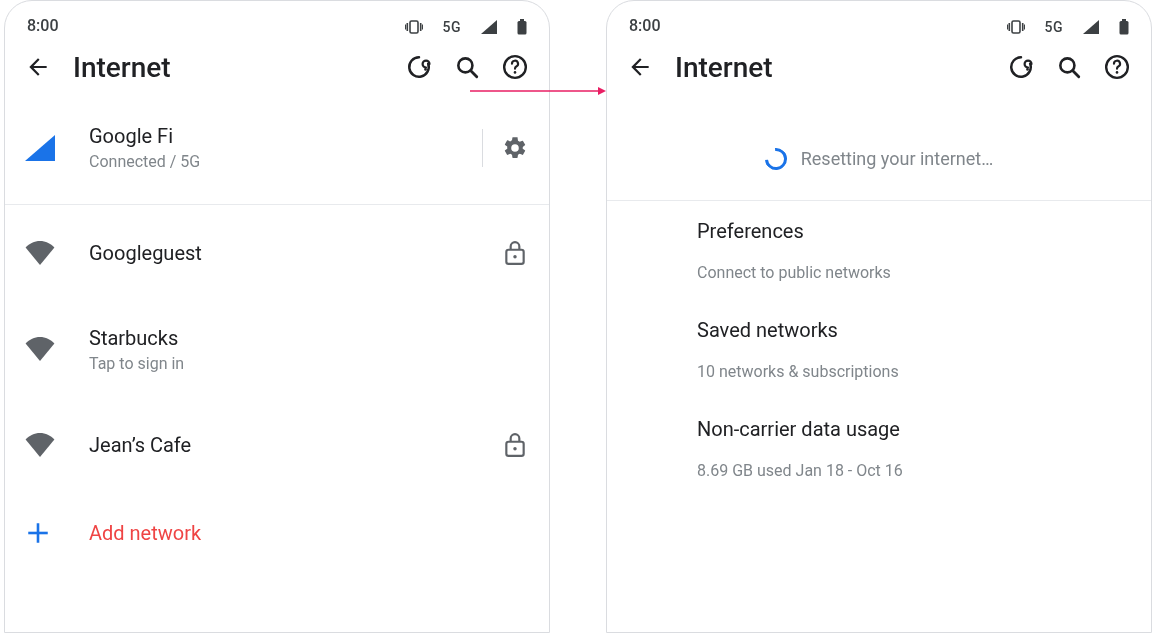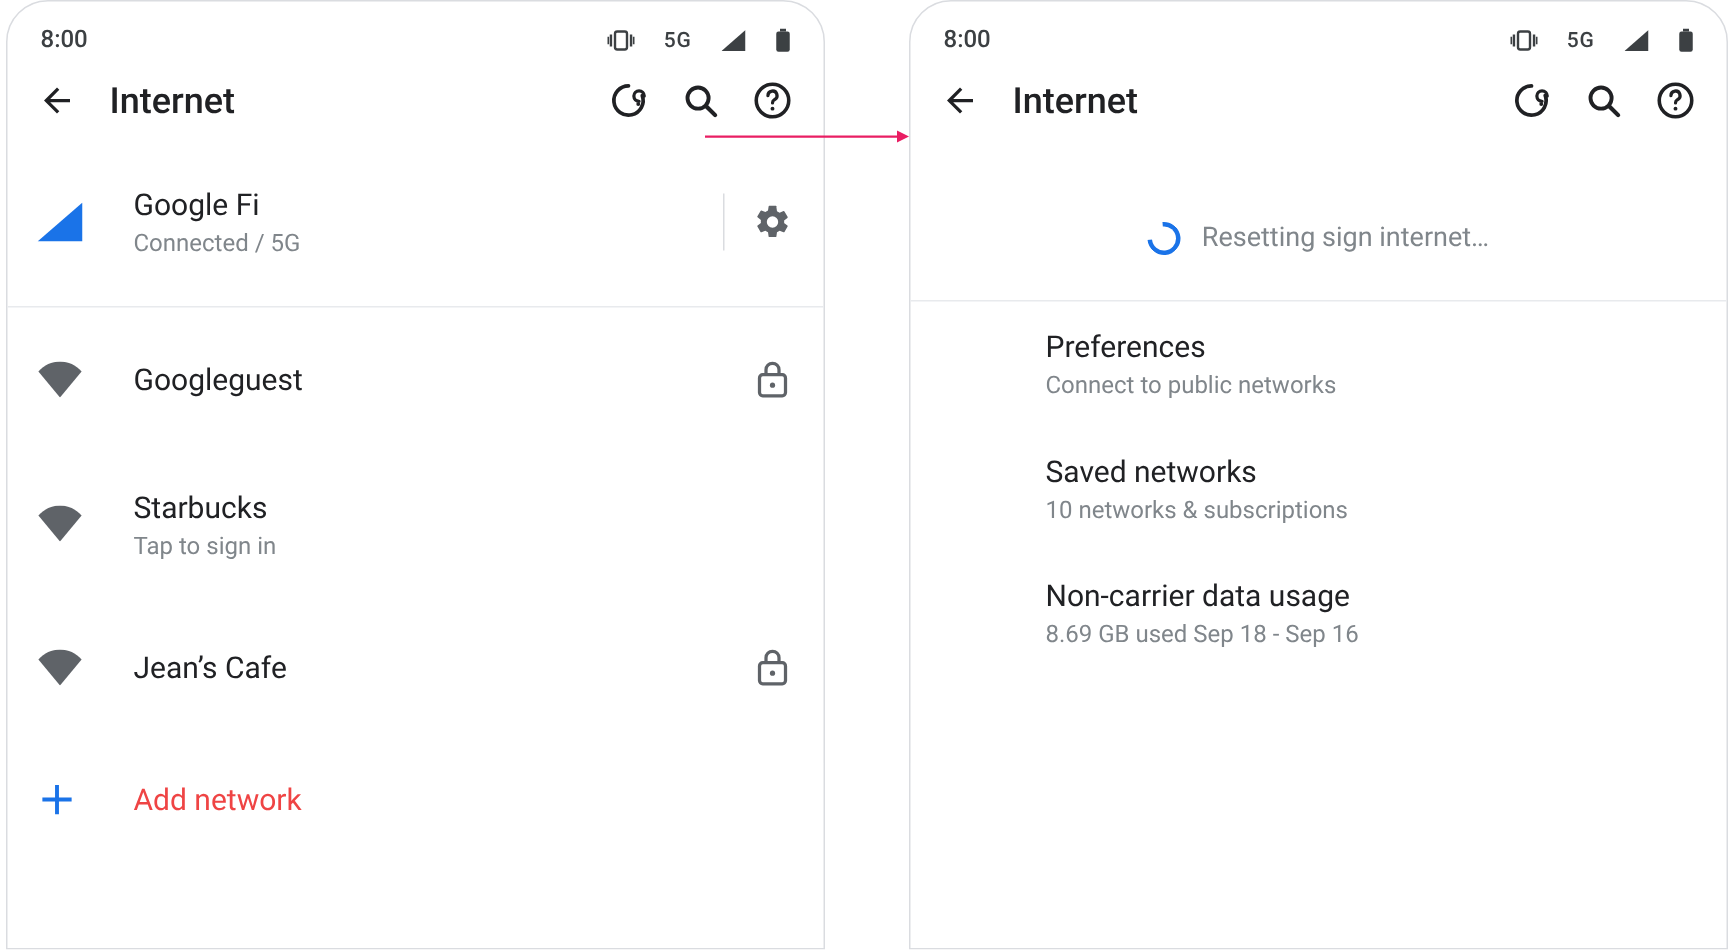--- a/index.html
+++ b/index.html
@@ -56,21 +56,21 @@
     align-items: center;
     padding: 0 20px 0 20px;
   }
   .appbar .back {
     width: 44px;
     display: flex;
     align-items: center;
     justify-content: flex-start;
   }
   .appbar .title {
-    font-size: 24px;
+    font-size: 28px;
     font-weight: 500;
     color: #202124;
     flex: 0 0 auto;
     margin-left: 4px;
   }
   .appbar .spacer { flex: 1; }
   .appbar .actions {
     display: flex;
     align-items: center;
     gap: 20px;
@@ -150,21 +150,21 @@
     border-right-color: #1a73e8;
     border-bottom-color: #1a73e8;
     border-radius: 50%;
     transform: rotate(40deg);
   }
 
   .pref-row {
     padding: 18px 20px 18px 90px;
   }
   .pref-title { font-size: 20px; color: #202124; }
-  .pref-sub   { font-size: 16px; color: #80868b; margin-top: 4px; }
+  .pref-sub   { font-size: 16px; color: #80868b; margin-top: 20px; }
 
   
   .arrow {
     position: absolute;
     top: 86px;
     left: 470px;
     width: 136px;
     height: 10px;
     pointer-events: none;
   }
@@ -369,34 +369,34 @@
               <circle cx="12" cy="12" r="10" fill="none" stroke="#202124" stroke-width="2.2"></circle>
               <path d="M9.2 9a2.8 2.8 0 1 1 4 2.5c-.9.5-1.2 1-1.2 2" fill="none" stroke="#202124" stroke-width="2" stroke-linecap="round"></path>
               <circle cx="12" cy="17" r="1.2" fill="#202124"></circle>
             </svg>
         </div>
       </div>
     </div>
 
     <div class="reset-strip">
       <div class="spinner"></div>
-      <div class="reset-label">Resetting sign internet…</div>
+      <div class="reset-label">Resetting your internet…</div>
     </div>
 
     <div class="pref-row">
       <div class="pref-title">Preferences</div>
       <div class="pref-sub">Connect to public networks</div>
     </div>
     <div class="pref-row">
       <div class="pref-title">Saved networks</div>
       <div class="pref-sub">10 networks &amp; subscriptions</div>
     </div>
     <div class="pref-row">
       <div class="pref-title">Non-carrier data usage</div>
-      <div class="pref-sub">8.69 GB used Sep 18 - Sep 16</div>
+      <div class="pref-sub">8.69 GB used Jan 18 - Oct 16</div>
     </div>
 
   </div>
 
   <svg class="arrow" viewBox="0 0 136 10">
     <line x1="0" y1="5" x2="128" y2="5" stroke="#e91e63" stroke-width="1.5"></line>
     <path d="M128 1 L136 5 L128 9 Z" fill="#e91e63"></path>
   </svg>
 
 </div>

